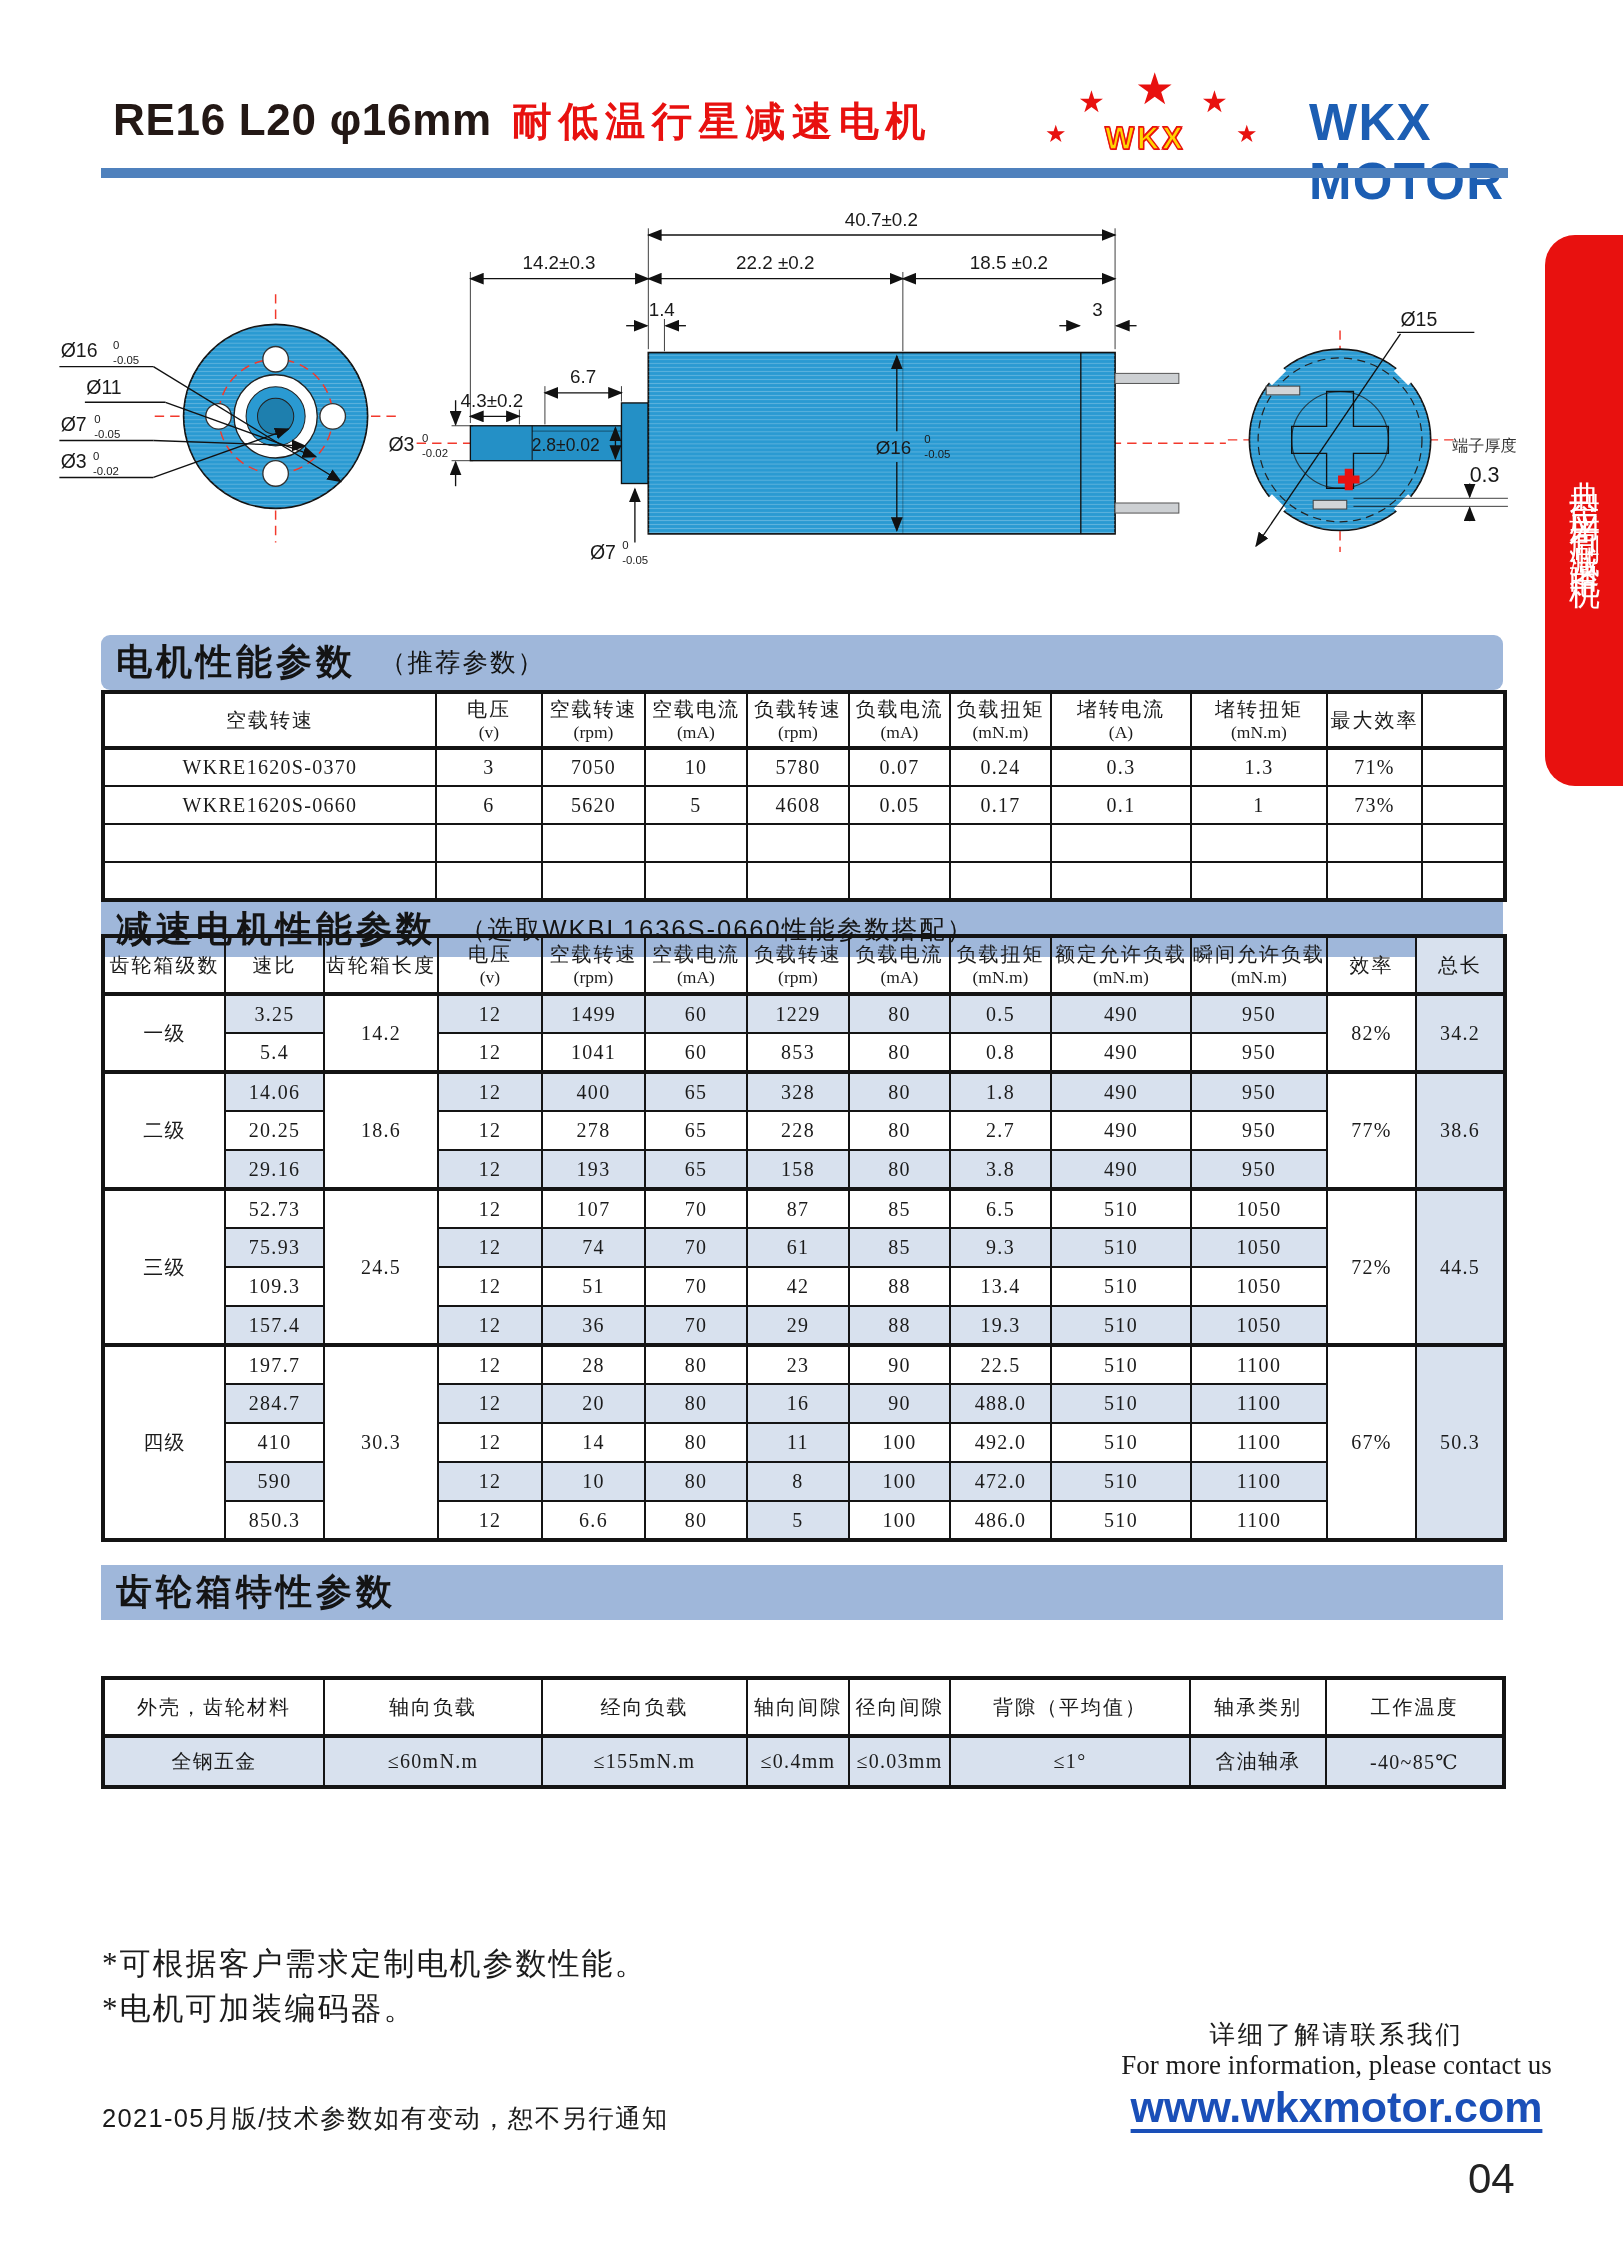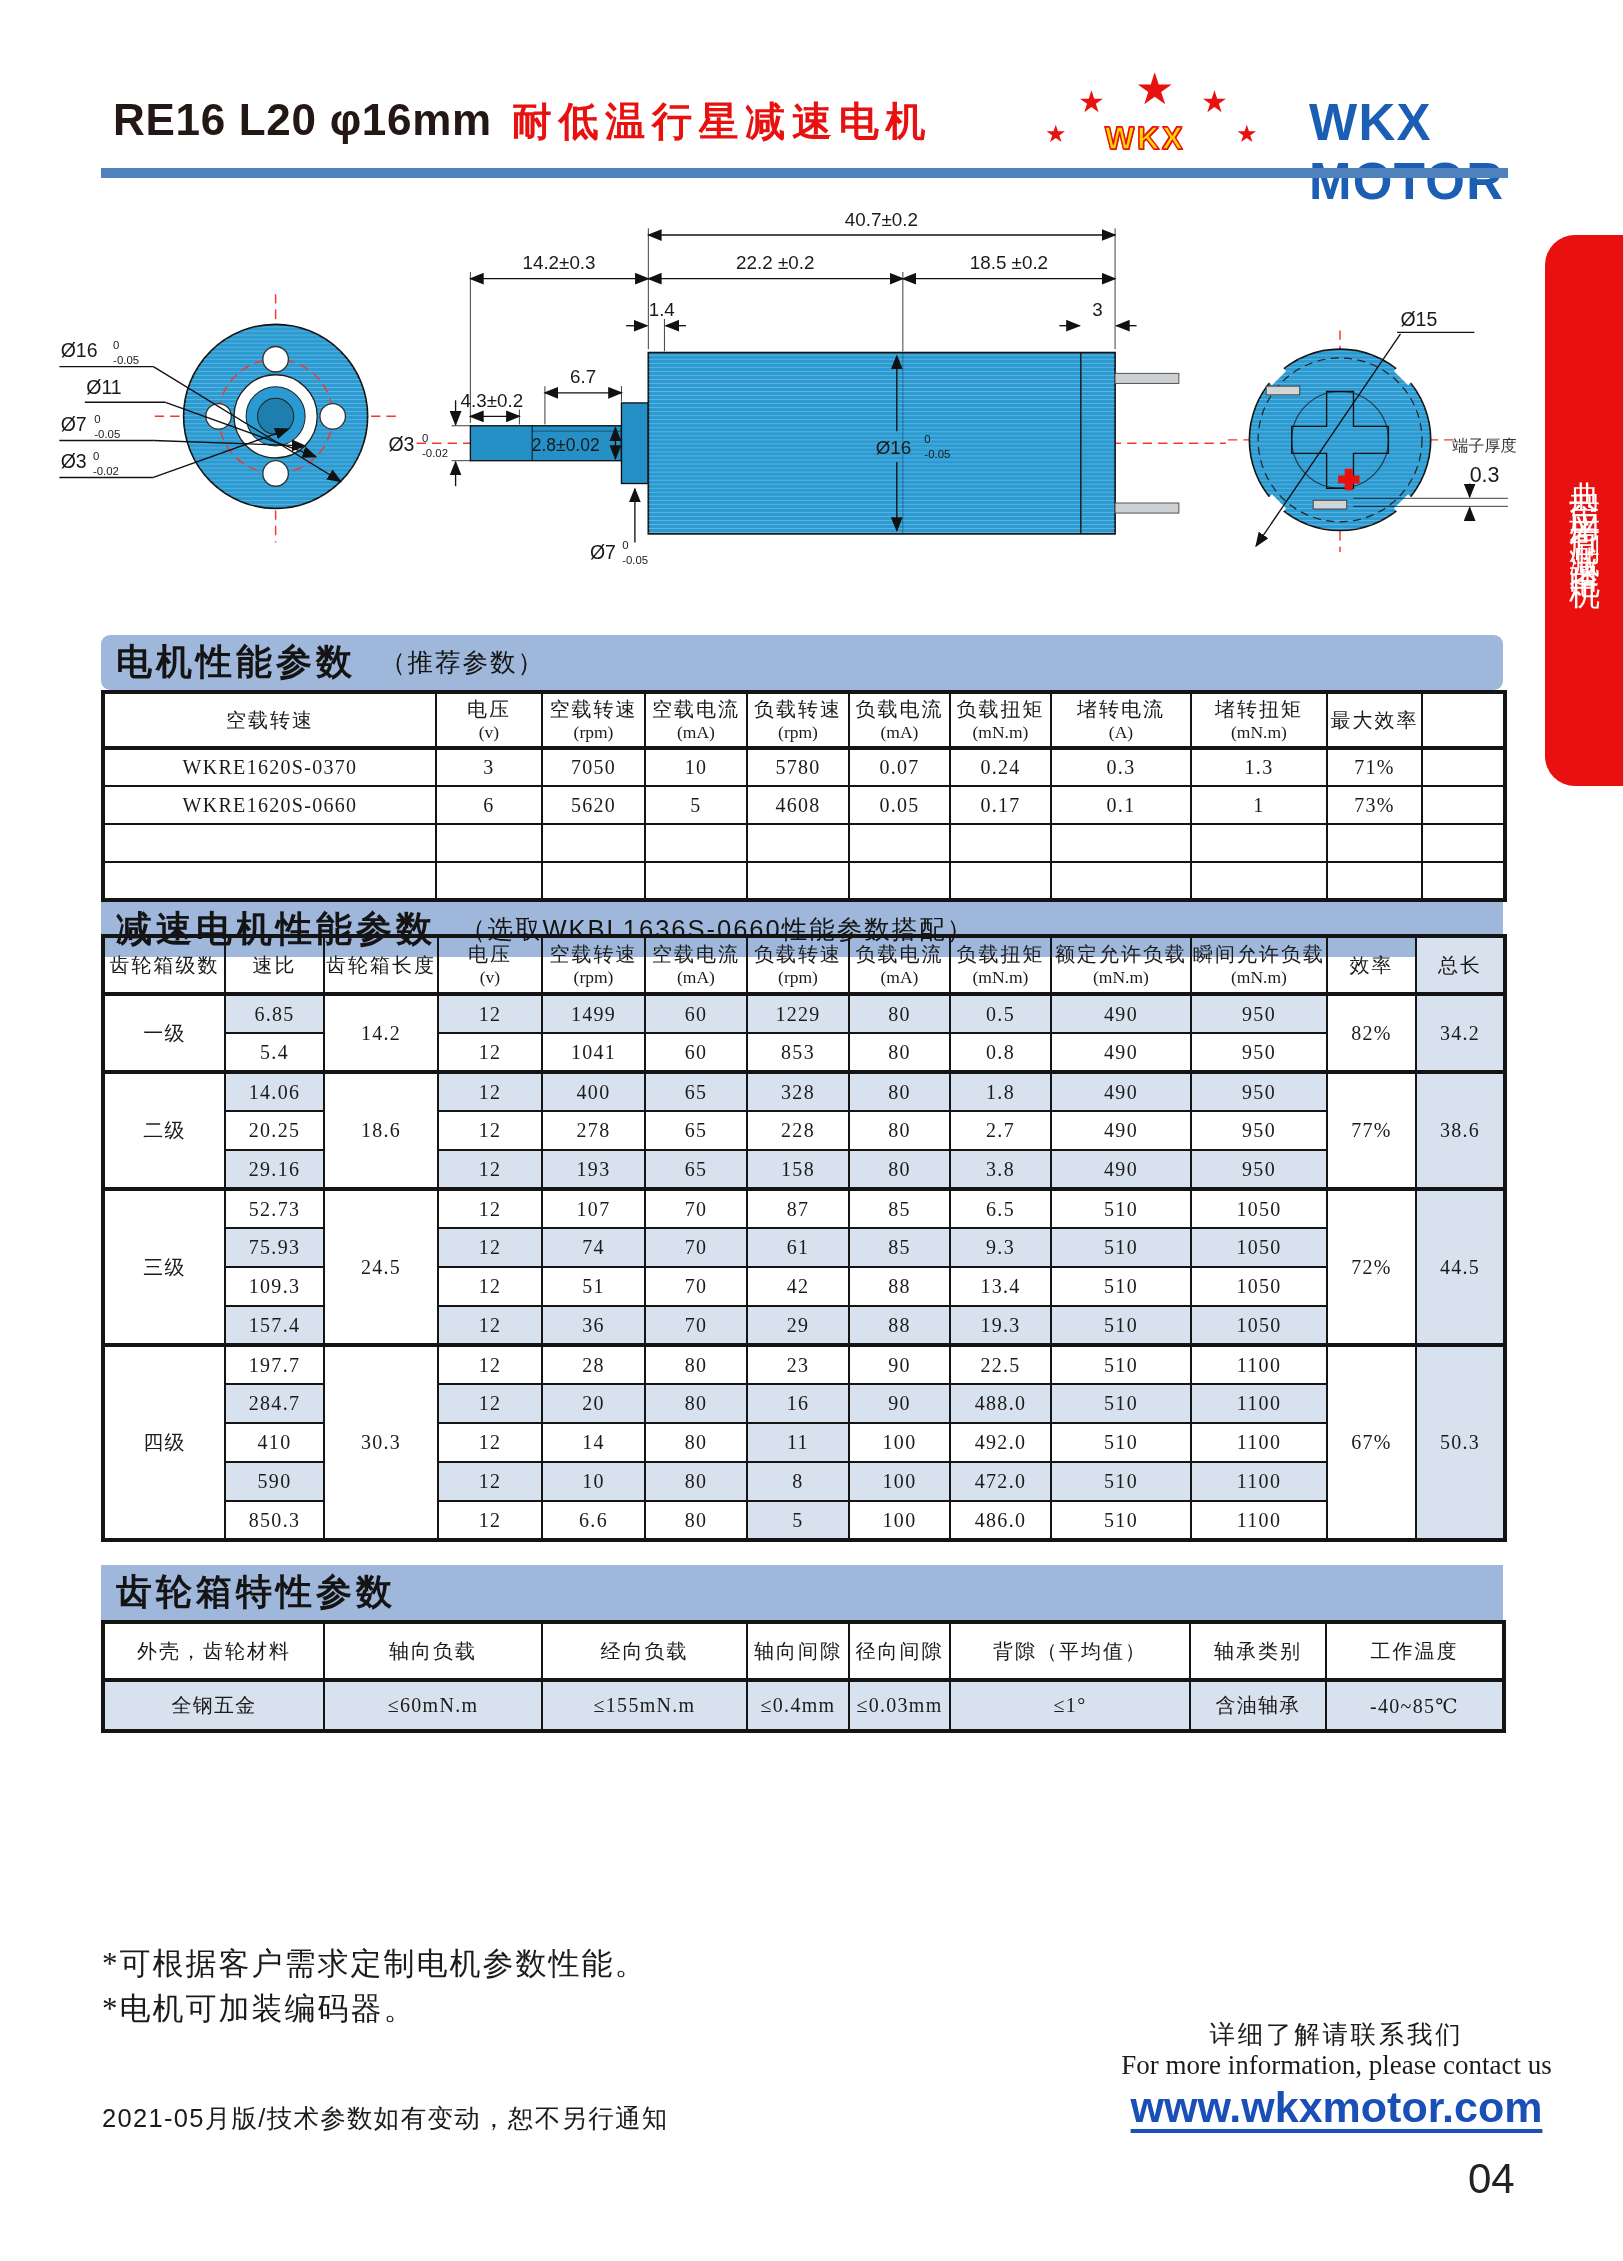--- a/index.html
+++ b/index.html
@@ -40,21 +40,21 @@
   th,td{border:2px solid #141414;text-align:center;vertical-align:middle;padding:0;overflow:hidden;}
   table{border:4px solid #141414;}
   thead th{border-bottom-width:4px;font-weight:normal;}
   .hl{font-size:20px;letter-spacing:2px;line-height:1.25;}
   .hu{font-size:17.5px;line-height:1.2;}
   td{font-size:20px;letter-spacing:1.3px;}
   tr.grp-first td{border-top-width:4.7px;}
   td.shade, th.shade{background:#d8e1ee;}
   #t1{top:690px;} #t1 thead tr{height:56px;} #t1 tbody tr{height:38px;}
   #t2{top:934px;} #t2 thead tr{height:58px;} #t2 tbody tr{height:39px;}
-  #t3{top:1620px;} #t3 thead tr{height:58px;} #t3 tbody tr{height:51px;}
+  #t3{top:1676px;} #t3 thead tr{height:58px;} #t3 tbody tr{height:51px;}
   #b1{top:635px;border-radius:9px;} #b2{top:902px;} #b3{top:1565px;}
   
   .note{position:absolute;left:102px;font-size:31px;color:#1b1b1b;letter-spacing:2px;
         font-family:"Liberation Serif","DejaVu Serif",serif;}
   .contact{position:absolute;left:1108px;width:457px;text-align:center;color:#1b1b1b;}
   .c-cn{top:2017px;font-size:25.5px;letter-spacing:2.7px;font-family:"Liberation Serif","DejaVu Serif",serif;}
   .c-en{top:2050px;font-size:27px;font-family:"Liberation Serif","DejaVu Serif",serif;}
   .c-url{top:2083px;font-size:43px;font-weight:bold;color:#1a4fb8;text-decoration:underline;
          text-underline-offset:6.7px;font-family:"Liberation Sans","DejaVu Sans",sans-serif;}
   .version{position:absolute;left:102px;top:2101px;font-size:25.5px;color:#1b1b1b;letter-spacing:1.3px;}
@@ -415,21 +415,21 @@
             <div class="hl">效率</div>
           </th>
           <th class="shade">
             <div class="hl">总长</div>
           </th>
         </tr>
       </thead>
     <tbody>
         <tr class="grp-first">
           <td rowspan="2">一级</td>
-          <td class="shade">6.85</td>
+          <td class="shade">3.25</td>
           <td rowspan="2">14.2</td>
           <td class="shade">12</td>
           <td class="shade">1499</td>
           <td class="shade">60</td>
           <td class="shade">1229</td>
           <td class="shade">80</td>
           <td class="shade">0.5</td>
           <td class="shade">490</td>
           <td class="shade">950</td>
           <td rowspan="2">82%</td>

